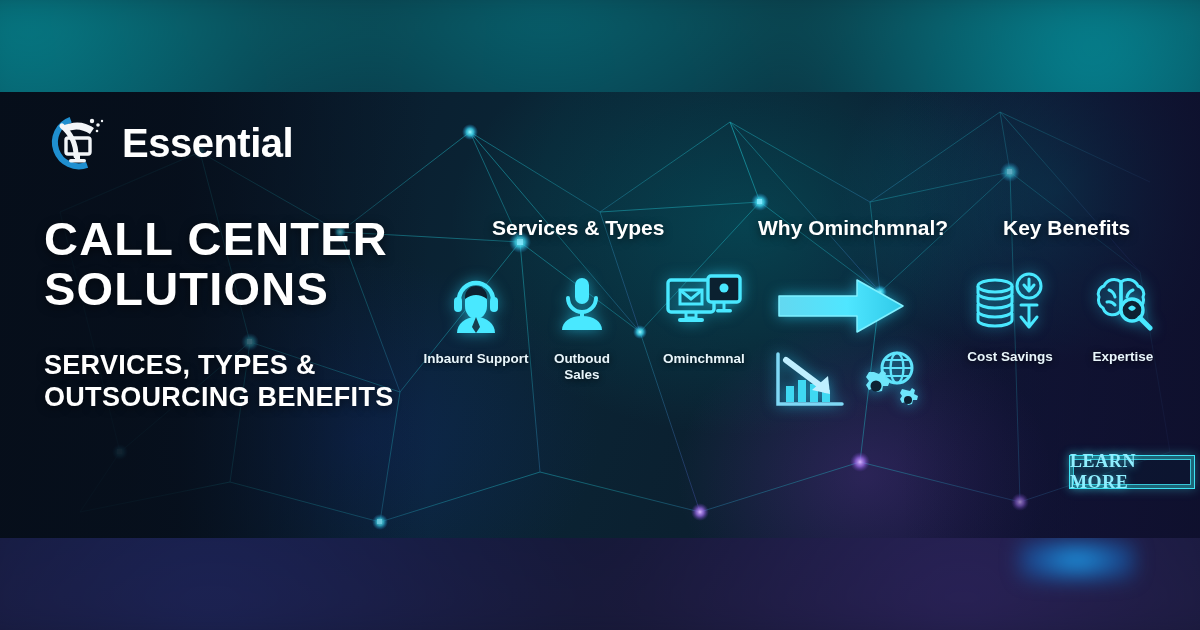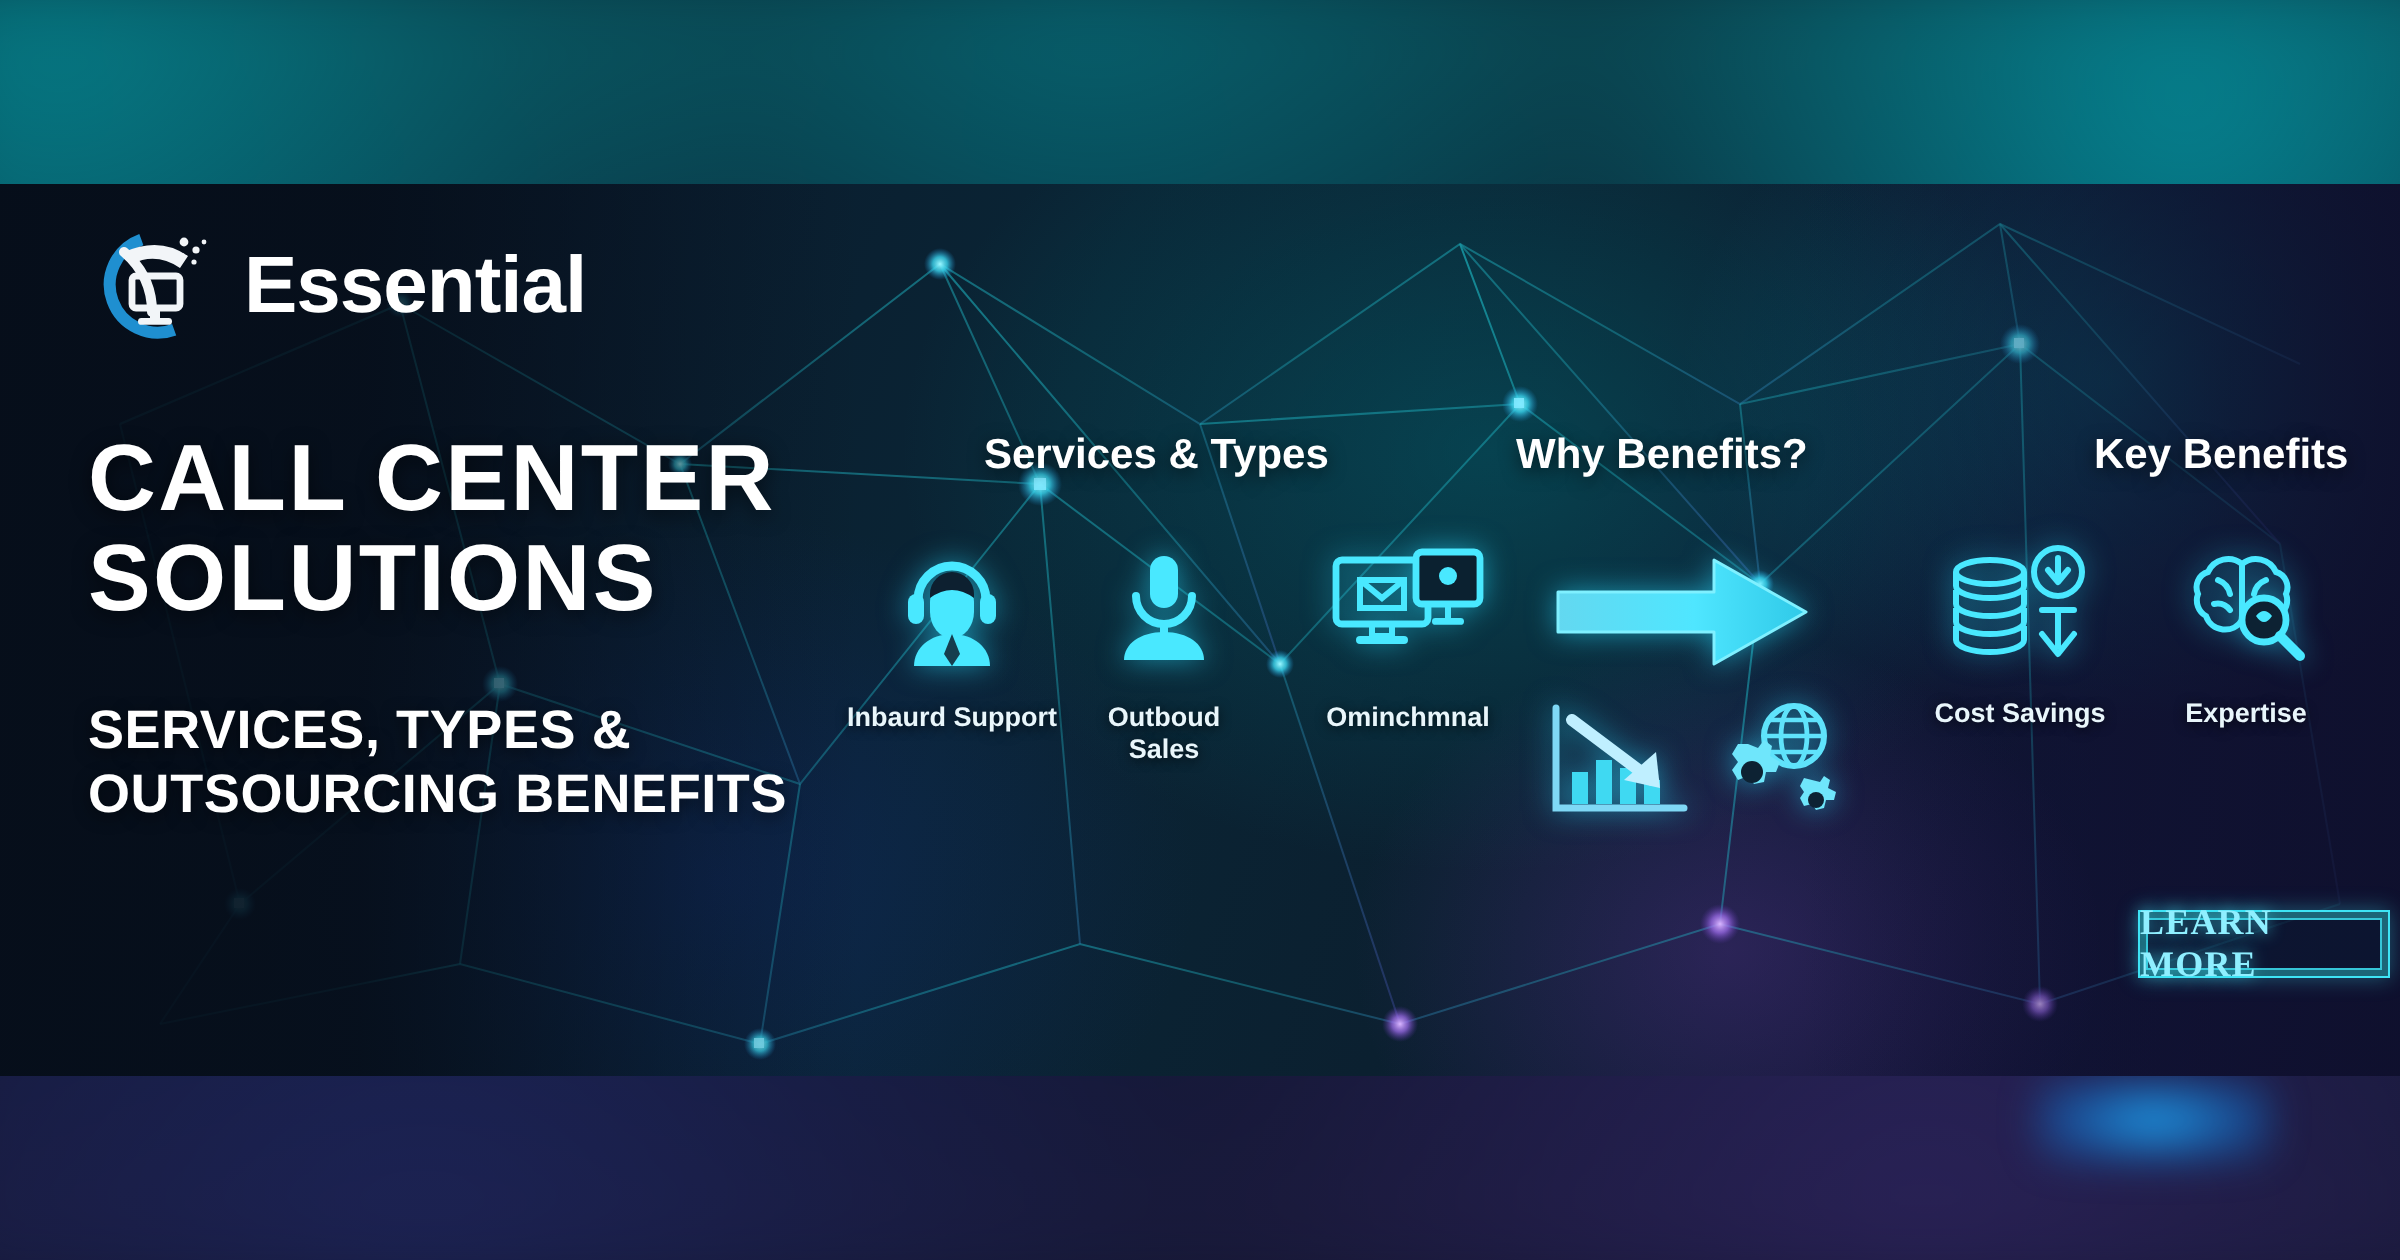--- a/index.html
+++ b/index.html
@@ -79,21 +79,21 @@
 
   
   .col-title {
     position:absolute;
     font-size:21px; font-weight:700; color:#ffffff;
     text-shadow:0 2px 9px rgba(0,0,0,.6);
     white-space:nowrap;
   }
   #title-services  { left:492px; top:124px; }
   #title-outsource { left:758px; top:124px; }
-  #title-benefits  { left:1003px; top:124px;margin-left:44px; }
+  #title-benefits  { left:1003px; top:124px; }
 
   .icon-item { position:absolute; display:flex; flex-direction:column; align-items:center;gap:11px; }
   .icon-cap {
     margin-top:6px; font-size:13.5px; font-weight:600; color:#e9f6fb;
     text-align:center; line-height:1.22; white-space:pre-line;
     text-shadow:0 1px 6px rgba(0,0,0,.7);
   }
   .glow { filter:drop-shadow(0 0 7px rgba(40,220,255,.55)); }
 
   
@@ -224,21 +224,21 @@
     </div>
 
     <div class="headline">
       <div class="h1">CALL CENTER</div>
       <div class="h1">SOLUTIONS</div>
       <div class="h2">SERVICES, TYPES &amp;</div>
       <div class="h2" style="margin-top:0">OUTSOURCING BENEFITS</div>
     </div>
 
     <div class="col-title" id="title-services">Services &amp; Types</div>
-    <div class="col-title" id="title-outsource">Why Benefits?</div>
+    <div class="col-title" id="title-outsource">Why Ominchmnal?</div>
     <div class="col-title" id="title-benefits">Key Benefits</div>
 
     <div class="icon-item" id="item-inbound">
       <svg class="glow" width="60" height="62" viewBox="0 0 60 62">
         <path d="M13,28 a17,17 0 0 1 34,0" fill="none" stroke="#49e8ff" stroke-width="4.5" stroke-linecap="round"></path>
         <rect x="8" y="25" width="8" height="15" rx="4" fill="#49e8ff"></rect>
         <rect x="44" y="25" width="8" height="15" rx="4" fill="#49e8ff"></rect>
         <path d="M30,16 a11,13 0 0 1 11,13 v5 a11,13 0 0 1 -22,0 v-5 a11,13 0 0 1 11,-13z" fill="#49e8ff"></path>
         <path d="M19,27 q11,-8 22,0 v-2 a11,11 0 0 0 -22,0z" fill="#0d2030"></path>
         <path d="M30,45 c-11,0 -19,7 -19,16 h38 c0,-9 -8,-16 -19,-16z" fill="#49e8ff"></path>

